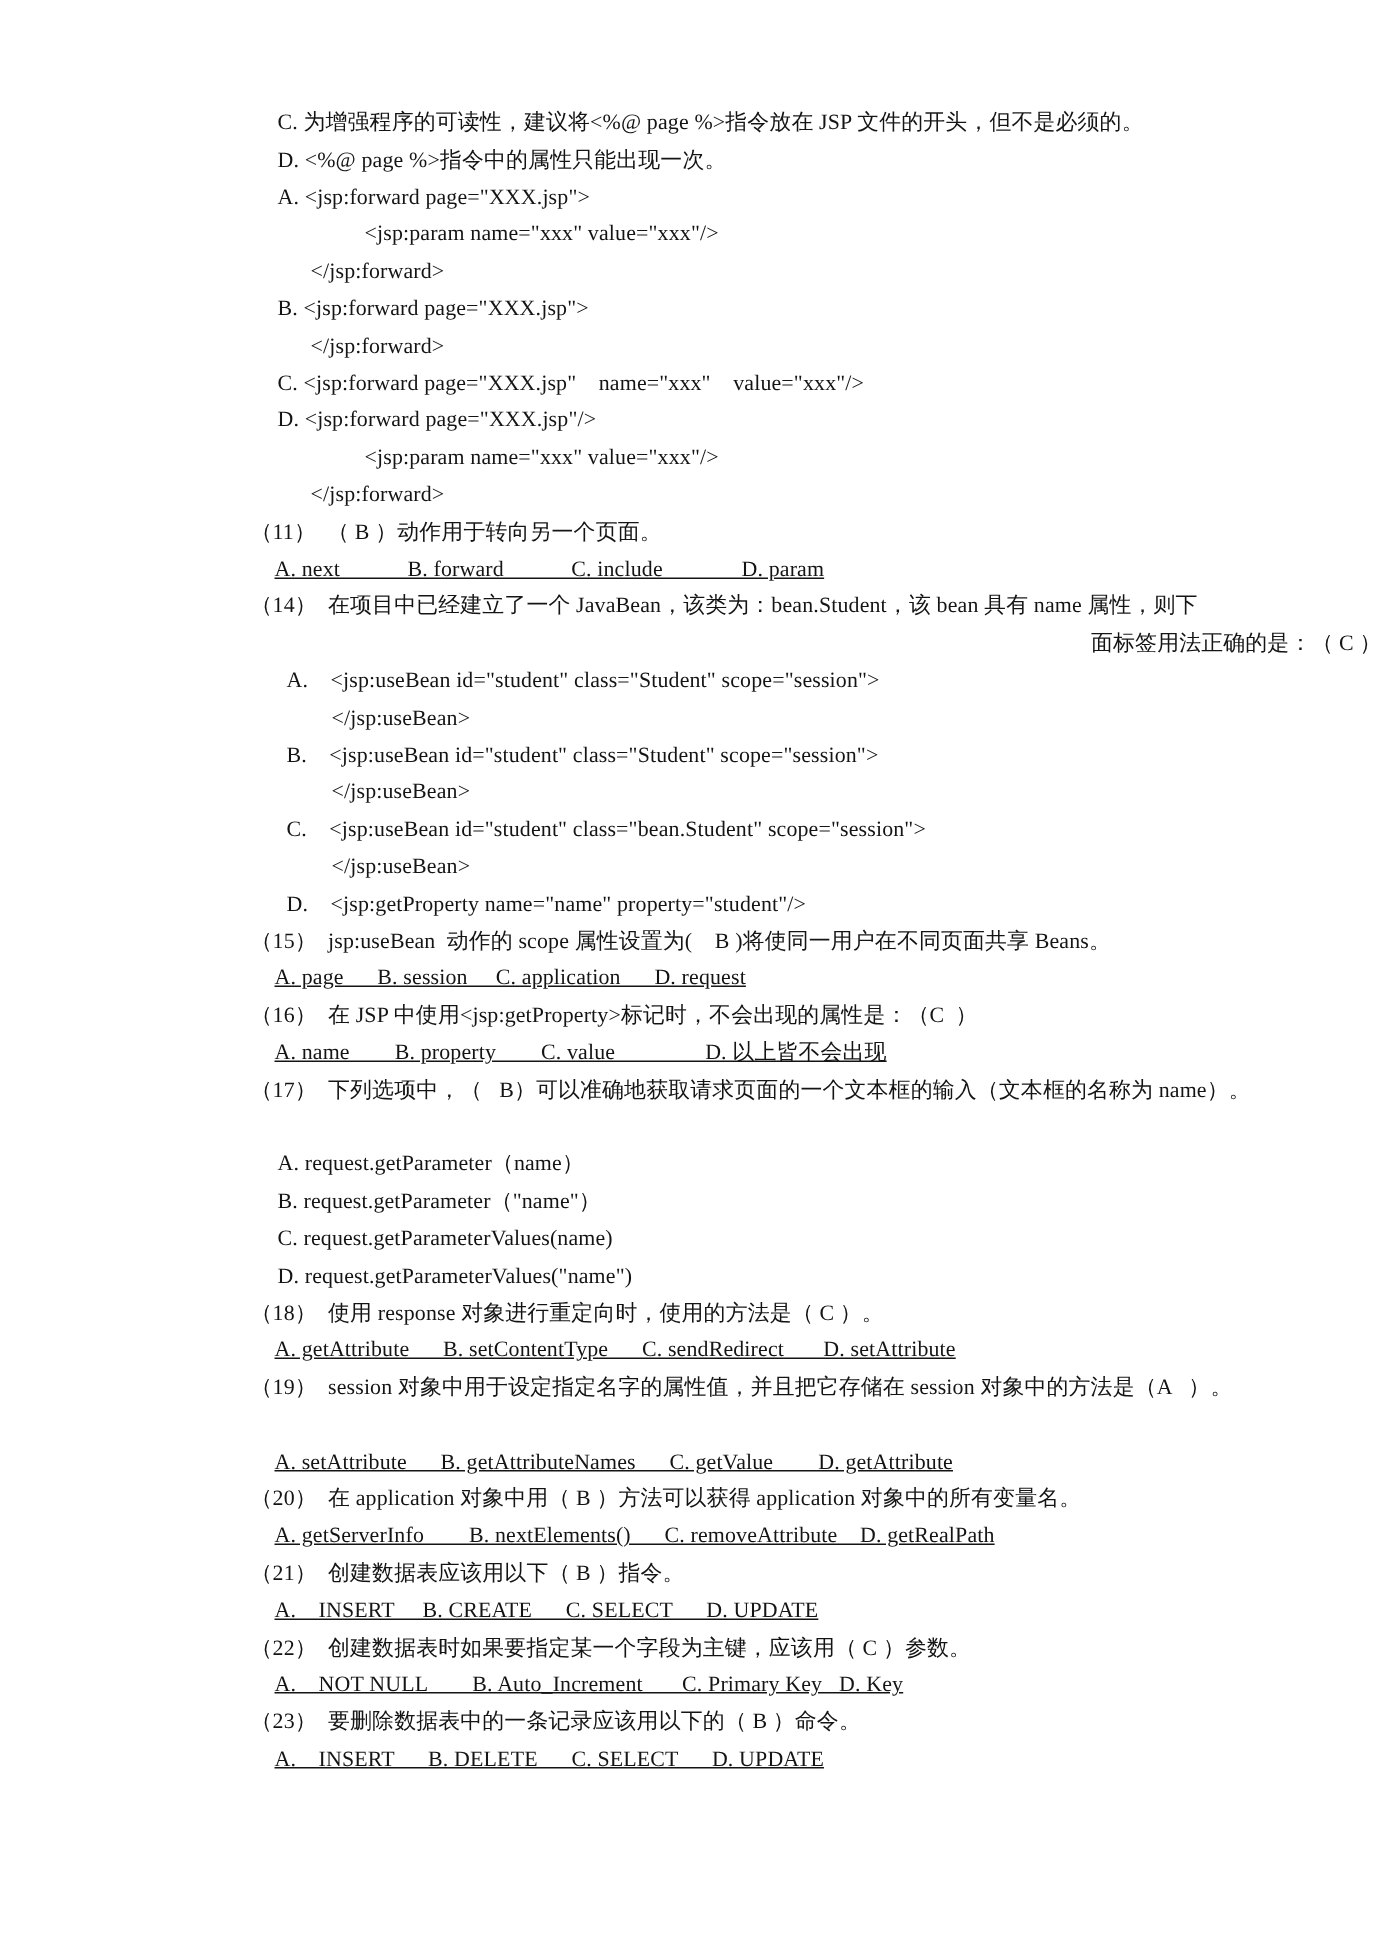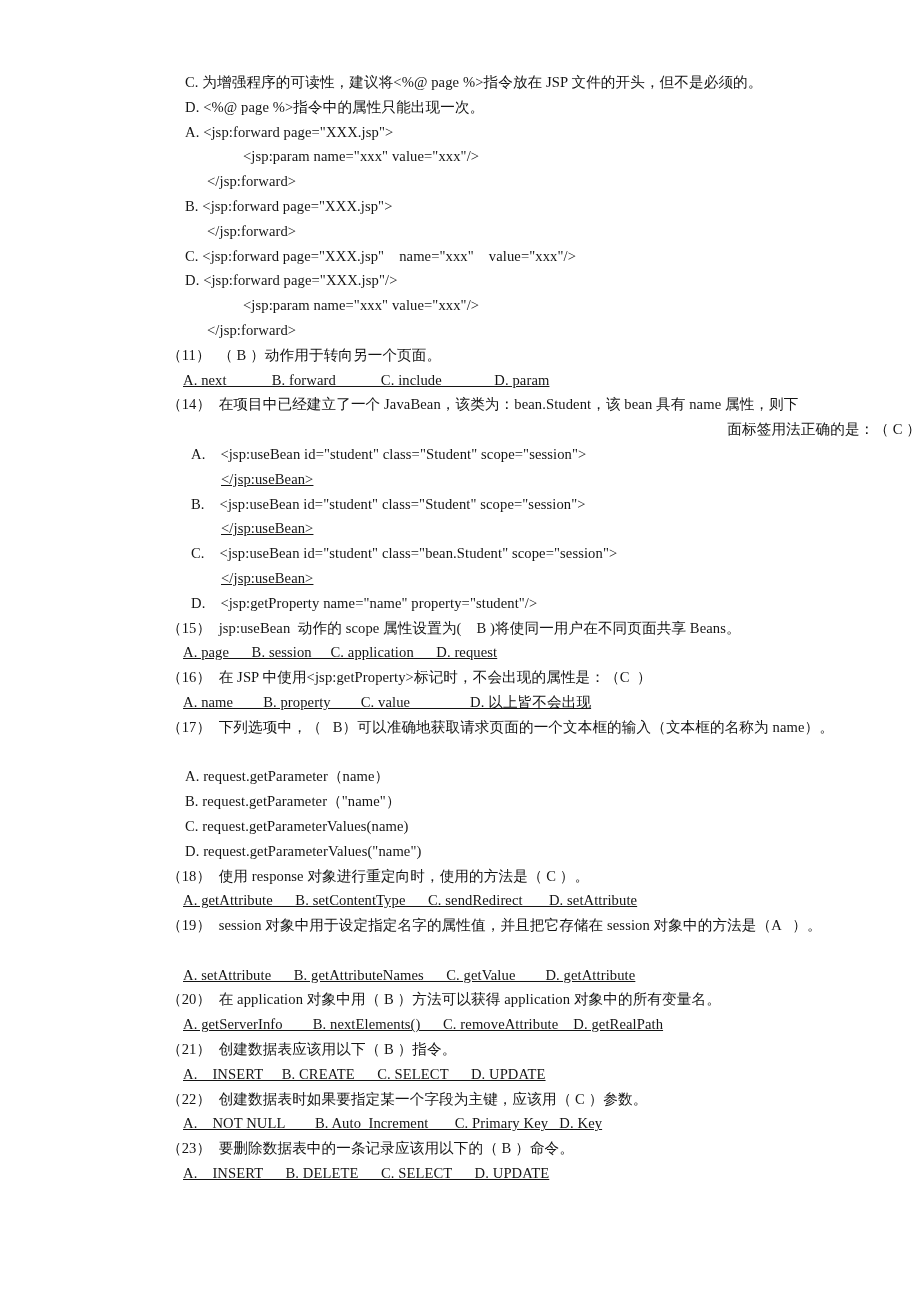--- a/index.html
+++ b/index.html
@@ -68,21 +68,20 @@
   .code-deep {
     padding-left: 82px;
   }
   
   .code-close {
     padding-left: 46px;
   }
   
   .code-close-wide {
     padding-left: 60px;
-    text-decoration: underline;
   }
 </style>
 </head>
 <body>
 
 <div id="page">
   <div class="doc-body" id="doc-body">
       <div class="line opt-line">C. 为增强程序的可读性，建议将&lt;%@ page %&gt;指令放在 JSP 文件的开头，但不是必须的。</div>
       <div class="line opt-line">D. &lt;%@ page %&gt;指令中的属性只能出现一次。</div>
       <div class="line opt-line">A. &lt;jsp:forward page="XXX.jsp"&gt;</div>

